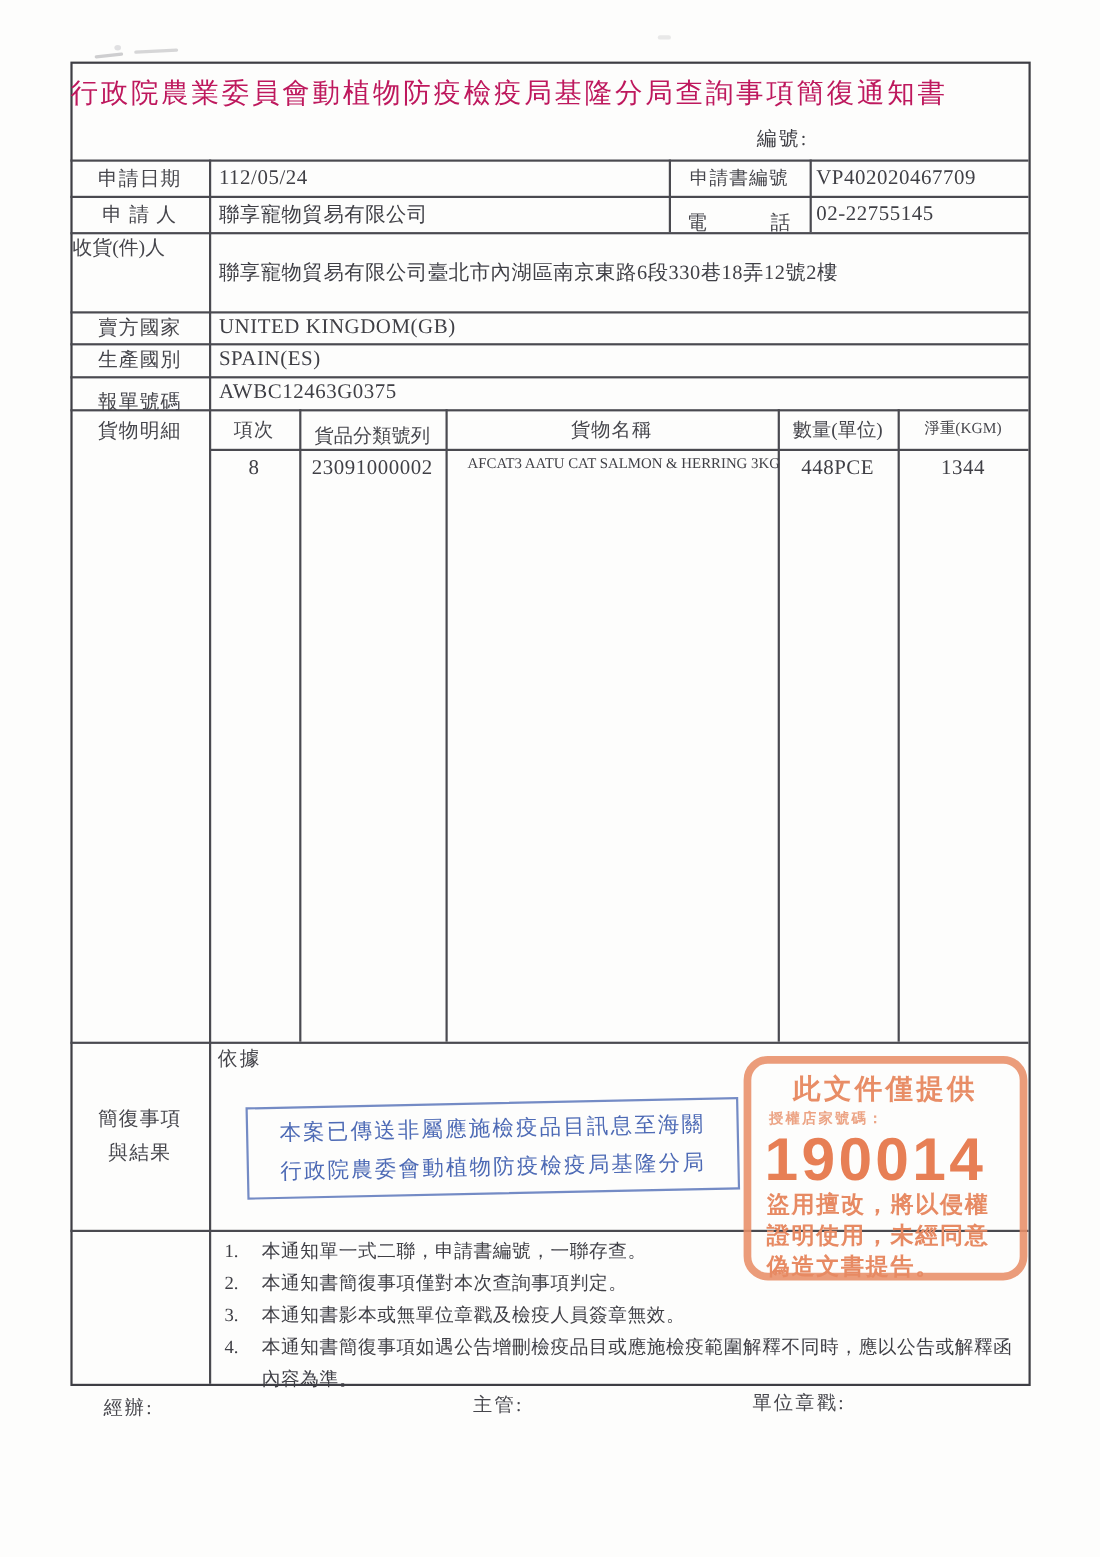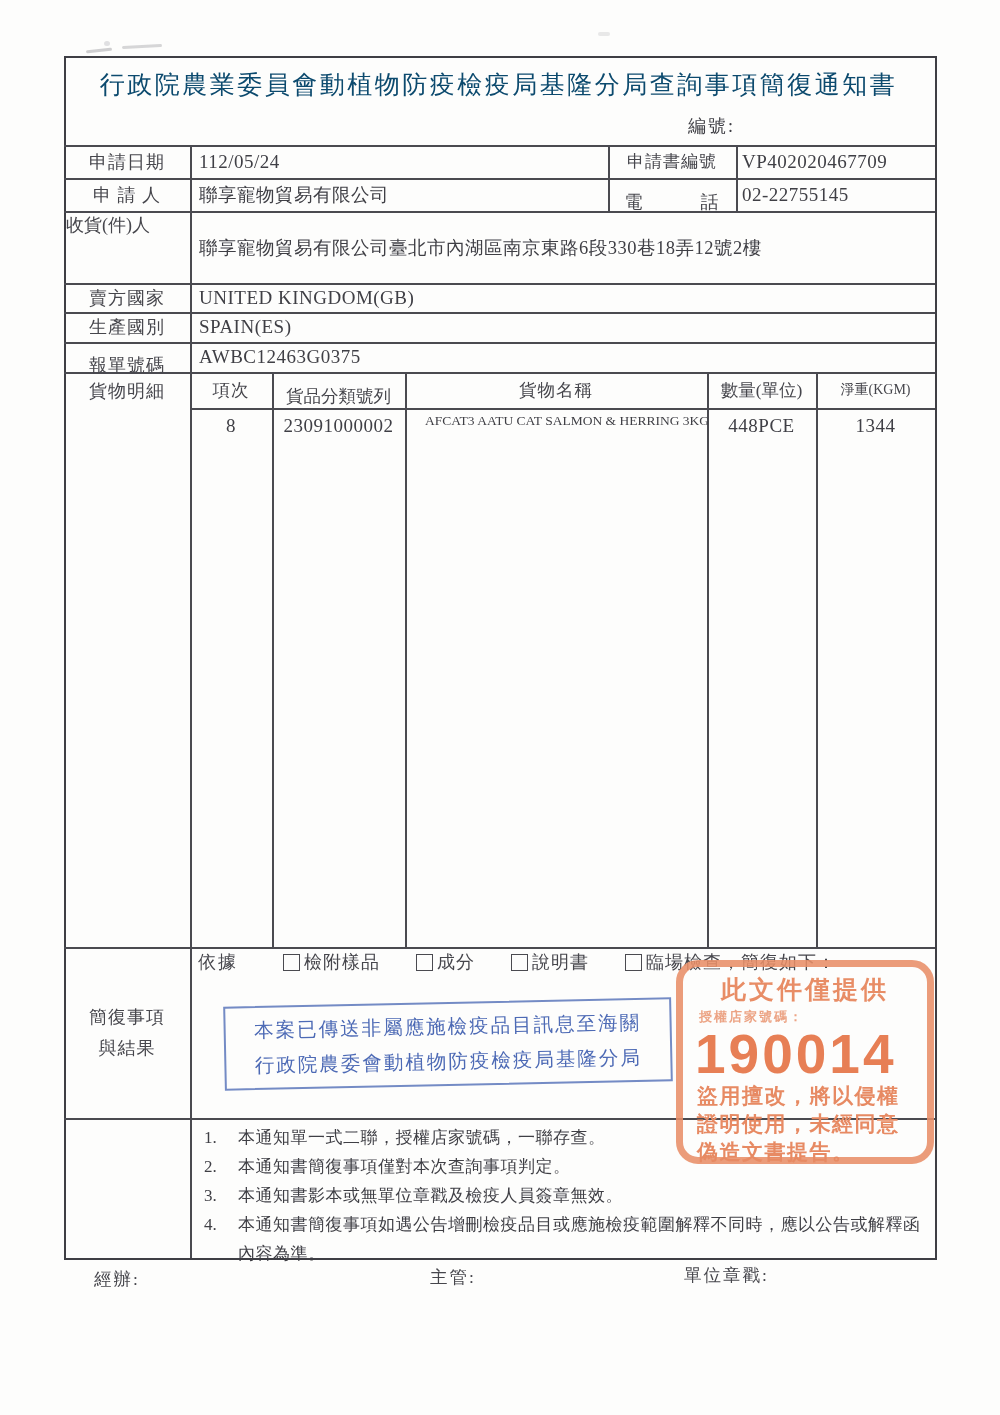--- a/index.html
+++ b/index.html
@@ -12,22 +12,22 @@
   }
   
   .hline{position:absolute;height:1.6px;background:#4a4a50;}
   .vline{position:absolute;width:1.6px;background:#4a4a50;}
   .outer{position:absolute;left:64px;top:56px;width:869px;height:1200px;border:2px solid #3e3e44;}
   
   .cell{position:absolute;display:flex;align-items:center;}
   .center{justify-content:center;text-align:center;}
   .label{font-size:18px;color:#46464c;letter-spacing:1px;}
   .value{font-size:19px;letter-spacing:.5px;padding-left:9px;}
-  .title{position:absolute;left:64px;top:68px;width:869px;text-align:center;
-         font-size:25px;letter-spacing:2.5px;color:#0c4a6e;}
+  .title{position:absolute;left:64px;top:68px;width:869px;
+         font-size:25px;letter-spacing:2.5px;color:#be185d;}
   .serial{position:absolute;left:688px;top:114px;font-size:18px;letter-spacing:2px;}
   .topnote{font-size:13.5px;letter-spacing:0;}
   
   .cbrow{position:absolute;left:283px;top:950px;display:flex;gap:36px;align-items:center;}
   .cbitem{display:flex;align-items:center;gap:4px;font-size:18px;letter-spacing:1px;color:#46464c;}
   .cbbox{display:inline-block;width:15px;height:15px;border:1.6px solid #4a4a50;background:transparent;}
   
   .bluestamp{
     position:absolute;left:224px;top:1002px;width:432px;
     border:2.2px solid rgba(77,106,181,.78);
@@ -122,57 +122,39 @@
   <div class="cell topnote" style="left:405px;top:408px;width:298px;height:36px;align-items:flex-start;padding:5px 0 0 20px;">AFCAT3 AATU CAT SALMON &amp; HERRING 3KG</div>
   <div class="cell center value" style="left:707px;top:408px;width:109px;height:36px;padding:0;">448PCE</div>
   <div class="cell center value" style="left:816px;top:408px;width:119px;height:36px;padding:0;">1344</div>
 
   <div class="cell center label" style="left:64px;top:947px;width:126px;height:171px;flex-direction:column;line-height:1.7;">
     <span>簡復事項</span>
     <span>與結果</span>
   </div>
   <div class="cell label" style="left:198px;top:950px;height:24px;letter-spacing:2px;">依據</div>
 
-  <div class="cbrow">
-    <span class="cbitem">
-      <span class="cbbox"></span>
-      <span>檢附樣品</span>
-    </span>
-    <span class="cbitem">
-      <span class="cbbox"></span>
-      <span>成分</span>
-    </span>
-    <span class="cbitem">
-      <span class="cbbox"></span>
-      <span>說明書</span>
-    </span>
-    <span class="cbitem">
-      <span class="cbbox"></span>
-      <span>臨場檢查，簡復如下：</span>
-    </span>
-  </div>
 
   <div class="bluestamp">
     <div>本案已傳送非屬應施檢疫品目訊息至海關</div>
     <div>行政院農委會動植物防疫檢疫局基隆分局</div>
   </div>
 
   <div class="orangestamp">
     <div class="os-l1">此文件僅提供</div>
     <div class="os-l2">授權店家號碼：</div>
     <div class="os-num">190014</div>
     <div class="os-l3">盜用擅改，將以侵權</div>
     <div class="os-l3">證明使用，未經同意</div>
     <div class="os-l3">偽造文書提告。</div>
   </div>
 
   <div class="notes">
     <div class="note">
       <span class="num">1.</span>
-      <span class="txt">本通知單一式二聯，授權店家號碼，一聯存查。</span>
+      <span class="txt">本通知單一式二聯，申請書編號，一聯存查。</span>
     </div>
     <div class="note">
       <span class="num">2.</span>
       <span class="txt">本通知書簡復事項僅對本次查詢事項判定。</span>
     </div>
     <div class="note">
       <span class="num">3.</span>
       <span class="txt">本通知書影本或無單位章戳及檢疫人員簽章無效。</span>
     </div>
     <div class="note">

